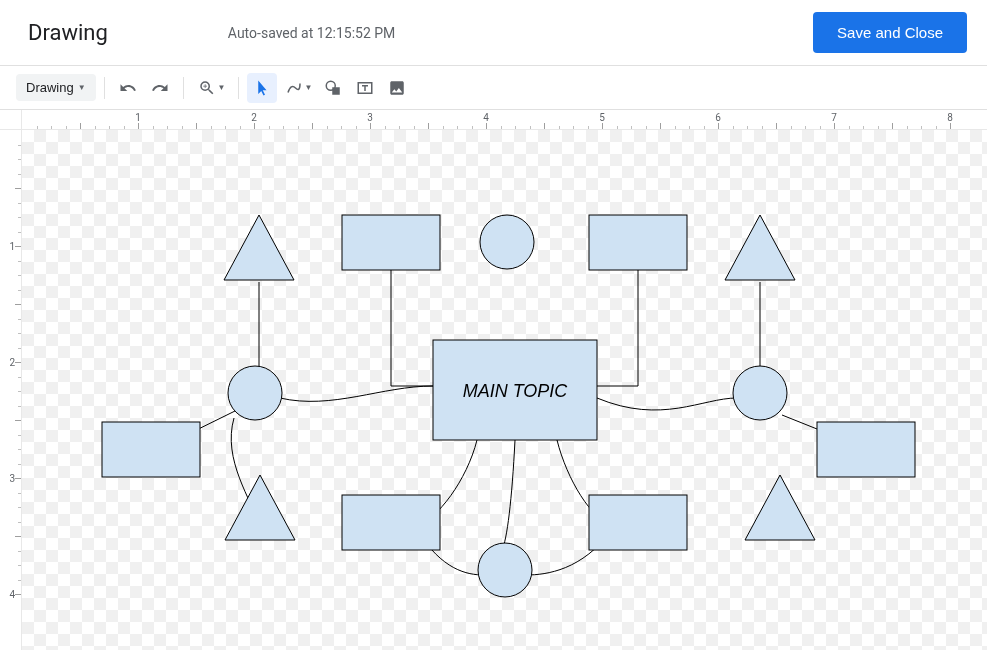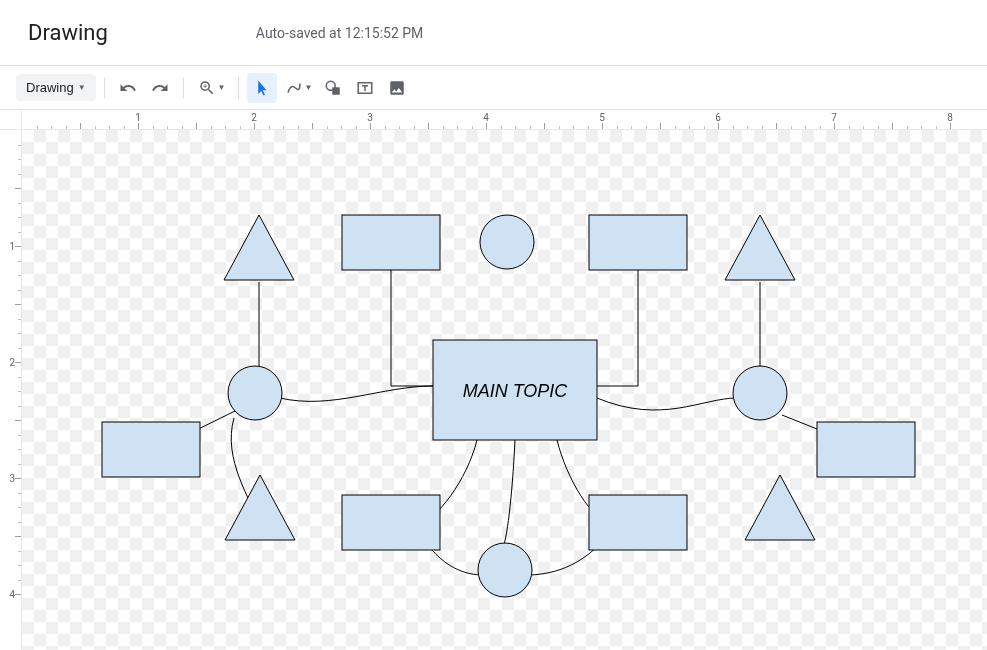--- a/index.html
+++ b/index.html
@@ -23,21 +23,21 @@
     color: #202124;
     flex: 0 0 auto;
     margin-right: 40px;
     margin-left: 8px;
   }
   .autosave {
     color: #5f6368;
     font-size: 14px;
     flex: 1;
     text-align: left;
-    margin-left: 108px;
+    margin-left: 80px;
   }
   .save-btn {
     background: #1a73e8;
     color: #fff;
     border: none;
     border-radius: 4px;
     font-size: 15px;
     font-weight: 500;
     padding: 12px 24px;
     cursor: pointer;
@@ -149,20 +149,21 @@
   .shape-tri { fill: #cfe2f3; stroke: #000; stroke-width: 1; }
   .connector { fill: none; stroke: #000; stroke-width: 1; }
   .main-text { font-size: 18px; font-family: Arial, sans-serif; fill: #000; text-anchor: middle; dominant-baseline: middle; }
 </style>
 </head>
 <body>
 
 <div class="header">
   <div class="title">Drawing</div>
   <div class="autosave">Auto-saved at 12:15:52 PM</div>
+  <button class="save-btn">Save and Close</button>
 </div>
 
 <div class="toolbar">
   <button class="actions-btn">
     <span>Drawing</span>
     <span class="drop-arrow">▼</span>
   </button>
   <div class="tool-sep"></div>
   <button class="tool-btn">
     <svg width="18" height="18" viewBox="0 0 24 24">

